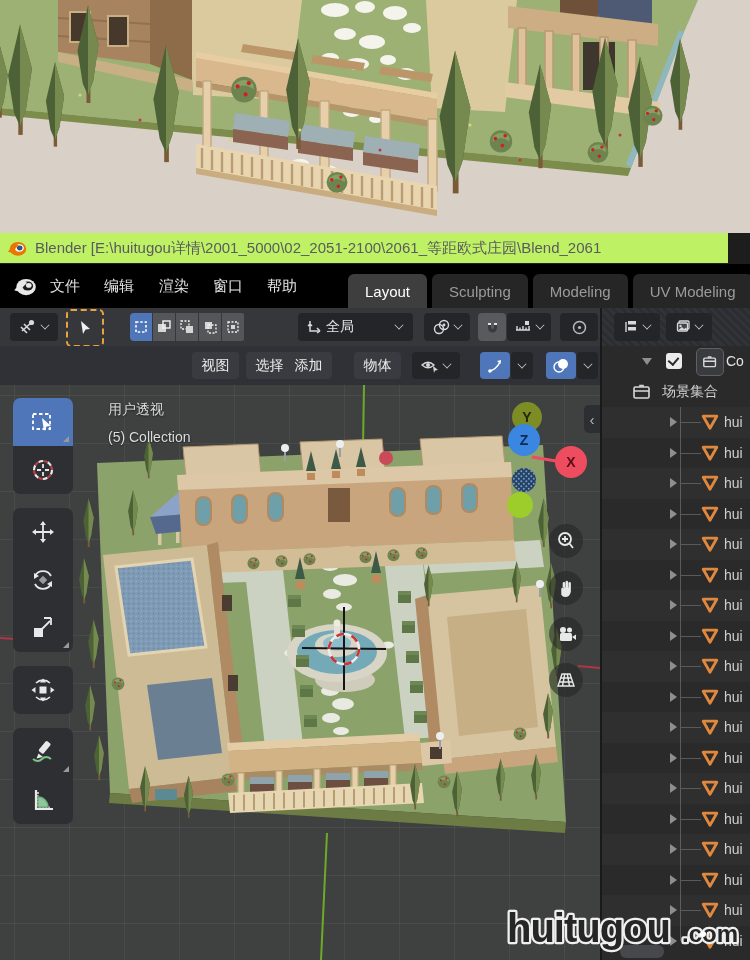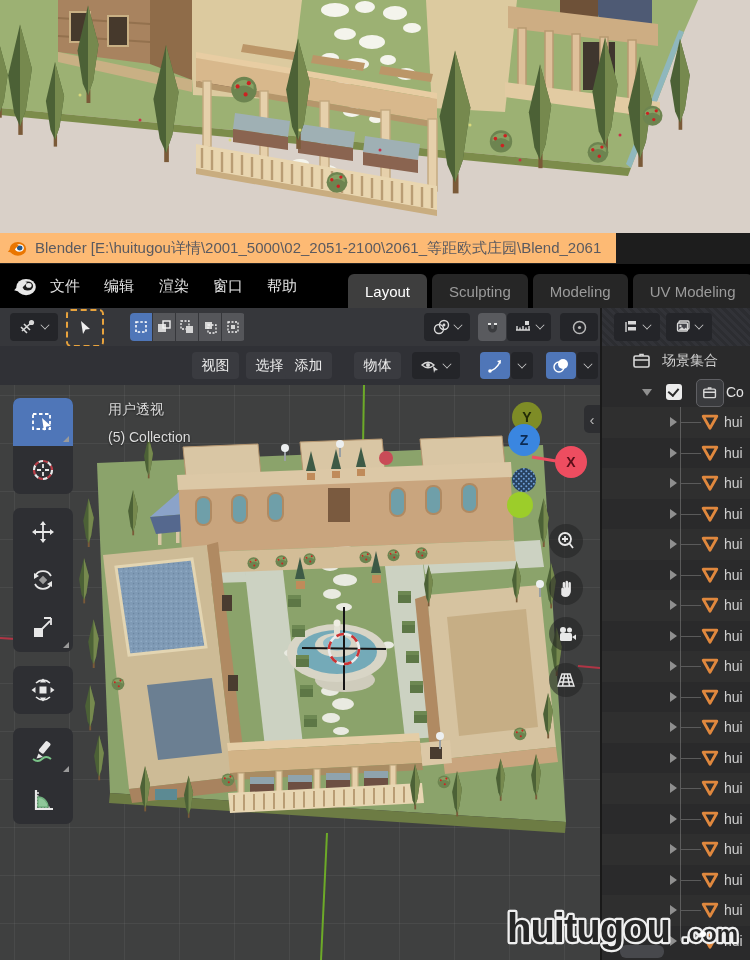--- a/index.html
+++ b/index.html
@@ -2,21 +2,21 @@
 <html><head>
 <meta charset="utf-8">
 <style>
   html,body{margin:0;padding:0}
   body{width:750px;height:960px;position:relative;overflow:hidden;background:#1d1d1d;
        font-family:"Liberation Sans","DejaVu Sans",sans-serif;-webkit-font-smoothing:antialiased}
   svg{display:block}
   
   #render-strip{position:absolute;left:0;top:0;width:750px;height:233px;background:#d9d0c8;overflow:hidden}
   
-  #titlebar{position:absolute;left:0;top:233px;width:616px;height:31px;background:#fdba74;
+  #titlebar{position:absolute;left:0;top:233px;width:728px;height:31px;background:#bef264;
             border-bottom:1px solid #222;display:flex;align-items:center;padding-left:6px;box-sizing:border-box}
   #titlebar .ttext{font-size:15px;color:#5a5a60;white-space:nowrap;overflow:hidden;margin-left:7px}
   
   #topbar{position:absolute;left:0;top:264px;width:750px;height:44px;background:#000000}
   #topbar .blogo{position:absolute;left:12px;top:9px}
   .menu-item{position:absolute;top:0;height:44px;display:flex;align-items:center;color:#e2e2e2;font-size:15px;cursor:default}
   #tabs{position:absolute;left:348px;bottom:0;height:34px;display:flex}
   .tab{height:34px;padding:0 17px;margin-right:5px;border-radius:6px 6px 0 0;background:#262626;
        color:#9b9b9b;font-size:15px;display:flex;align-items:center;white-space:nowrap}
   .tab.active{background:#3e3e3e;color:#ffffff}
@@ -290,20 +290,28 @@
           <rect x="5" y="5" width="8" height="8" fill="none" stroke="#f2f2f2" stroke-width="1.3" stroke-dasharray="2 1.5"></rect>
         </svg>
     </div>
     <div class="seg">
       <svg width="14" height="14" viewBox="0 0 14 14">
           <rect x="2" y="2" width="10" height="10" fill="none" stroke="#f2f2f2" stroke-width="1.3" stroke-dasharray="2 1.5"></rect>
           <rect x="5" y="5" width="4" height="4" fill="#d6d6d6"></rect>
         </svg>
     </div>
   </div>
+  <div class="hbtn" style="left:298px;width:115px;justify-content:flex-start;padding-left:8px;box-sizing:border-box">
+    <svg width="16" height="16" viewBox="0 0 16 16">
+      <path d="M4,2 L4,12 L14,12 M4,5 L2,7 M4,5 L6,7" stroke="#d8d8d8" stroke-width="1.5" fill="none"></path>
+      <path d="M11,9 L14,12 M14,12 L11,14" stroke="#d8d8d8" stroke-width="1.5" fill="none"></path>
+    </svg>
+    <span>全局</span>
+    <span class="chev" style="margin-left:auto;margin-right:10px"></span>
+  </div>
   <div class="hbtn" style="left:424px;width:46px">
     <svg width="17" height="17" viewBox="0 0 17 17">
       <circle cx="6" cy="10" r="4.5" fill="none" stroke="#d8d8d8" stroke-width="1.4"></circle>
       <circle cx="11" cy="6" r="4.5" fill="none" stroke="#d8d8d8" stroke-width="1.4"></circle>
       <circle cx="11" cy="6" r="1.4" fill="#d8d8d8"></circle>
     </svg>
     <span class="chev"></span>
   </div>
   <div class="hbtn light" style="left:478px;width:28px">
     <svg width="16" height="16" viewBox="0 0 16 16">
@@ -707,37 +715,37 @@
           <rect x="2.5" y="4" width="10" height="8" rx="1" fill="#43444a" stroke="#d8d8d8" stroke-width="1.3"></rect>
           <circle cx="5.5" cy="7" r="1.2" fill="#d8d8d8"></circle>
           <path d="M3.5,11 L7,8 L9,10 L11,8.5 L12.5,11 Z" fill="#d8d8d8"></path>
         </svg>
       <span class="chev"></span>
     </div>
   </div>
   <div id="orows">
     <div id="trunk"></div>
     <div class="orow">
-      <svg width="20" height="18" viewBox="0 0 20 18" style="position:absolute;left:30px;top:6px">
-        <rect x="2" y="4" width="15" height="11" rx="1.5" fill="none" stroke="#d8d8d8" stroke-width="1.6"></rect>
-        <path d="M2,8 H17 M8,4 V2.5 H11 V4" stroke="#d8d8d8" stroke-width="1.6" fill="none"></path>
-      </svg>
-      <span style="position:absolute;left:60px">场景集合</span>
-    </div>
-    <div class="orow">
       <span class="tri-down" style="position:absolute;left:40px;top:12px"></span>
       <span class="ocheck"></span>
       <span class="colicon-wrap">
         <svg width="16" height="14" viewBox="0 0 20 18">
           <rect x="2" y="4" width="15" height="11" rx="1.5" fill="none" stroke="#d8d8d8" stroke-width="1.8"></rect>
           <path d="M2,8 H17 M8,4 V2.5 H11 V4" stroke="#d8d8d8" stroke-width="1.8" fill="none"></path>
         </svg>
       </span>
       <span style="position:absolute;left:124px;color:#e4e4e4">Co</span>
     </div>
+    <div class="orow">
+      <svg width="20" height="18" viewBox="0 0 20 18" style="position:absolute;left:30px;top:6px">
+        <rect x="2" y="4" width="15" height="11" rx="1.5" fill="none" stroke="#d8d8d8" stroke-width="1.6"></rect>
+        <path d="M2,8 H17 M8,4 V2.5 H11 V4" stroke="#d8d8d8" stroke-width="1.6" fill="none"></path>
+      </svg>
+      <span style="position:absolute;left:60px">场景集合</span>
+    </div>
 
   <div class="orow alt">
     <span class="tri-right" style="position:absolute;left:68px;top:10px"></span>
     <span class="hline"></span>
     <svg width="18" height="18" viewBox="0 0 18 18" style="position:absolute;left:99px;top:6px">
       <path d="M2.2,3.2 L15.8,3.2 L9,15.2 Z" fill="none" stroke="#e0883e" stroke-width="2.8" stroke-linejoin="round"></path>
     </svg>
     <span style="position:absolute;left:122px">hui</span>
   </div>
       <div class="orow">

